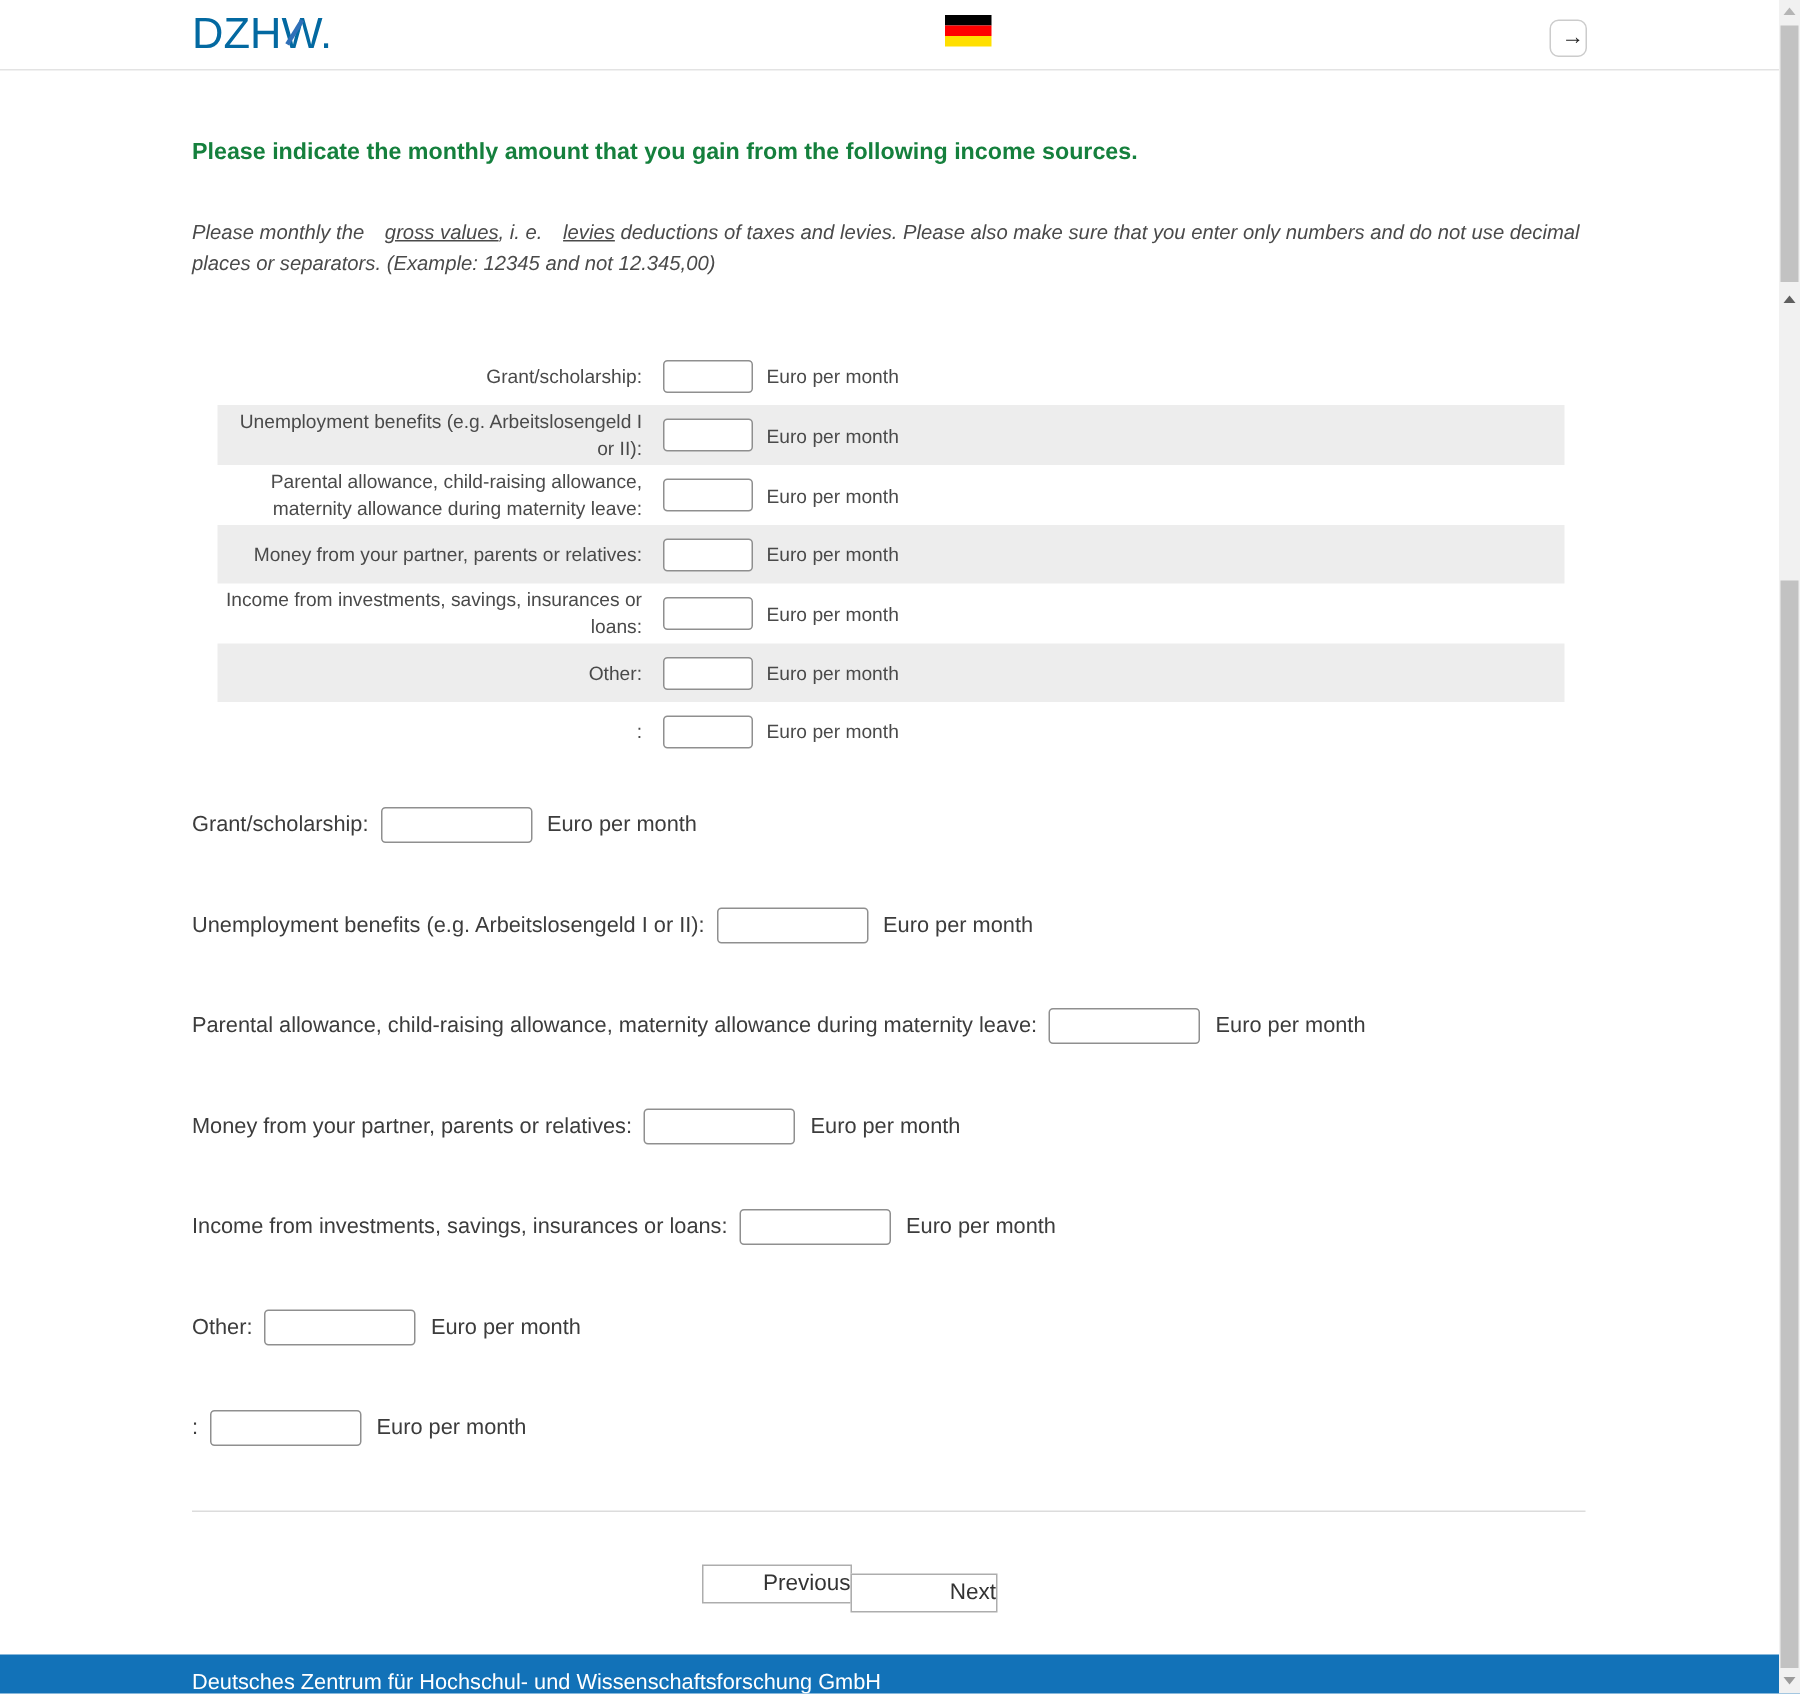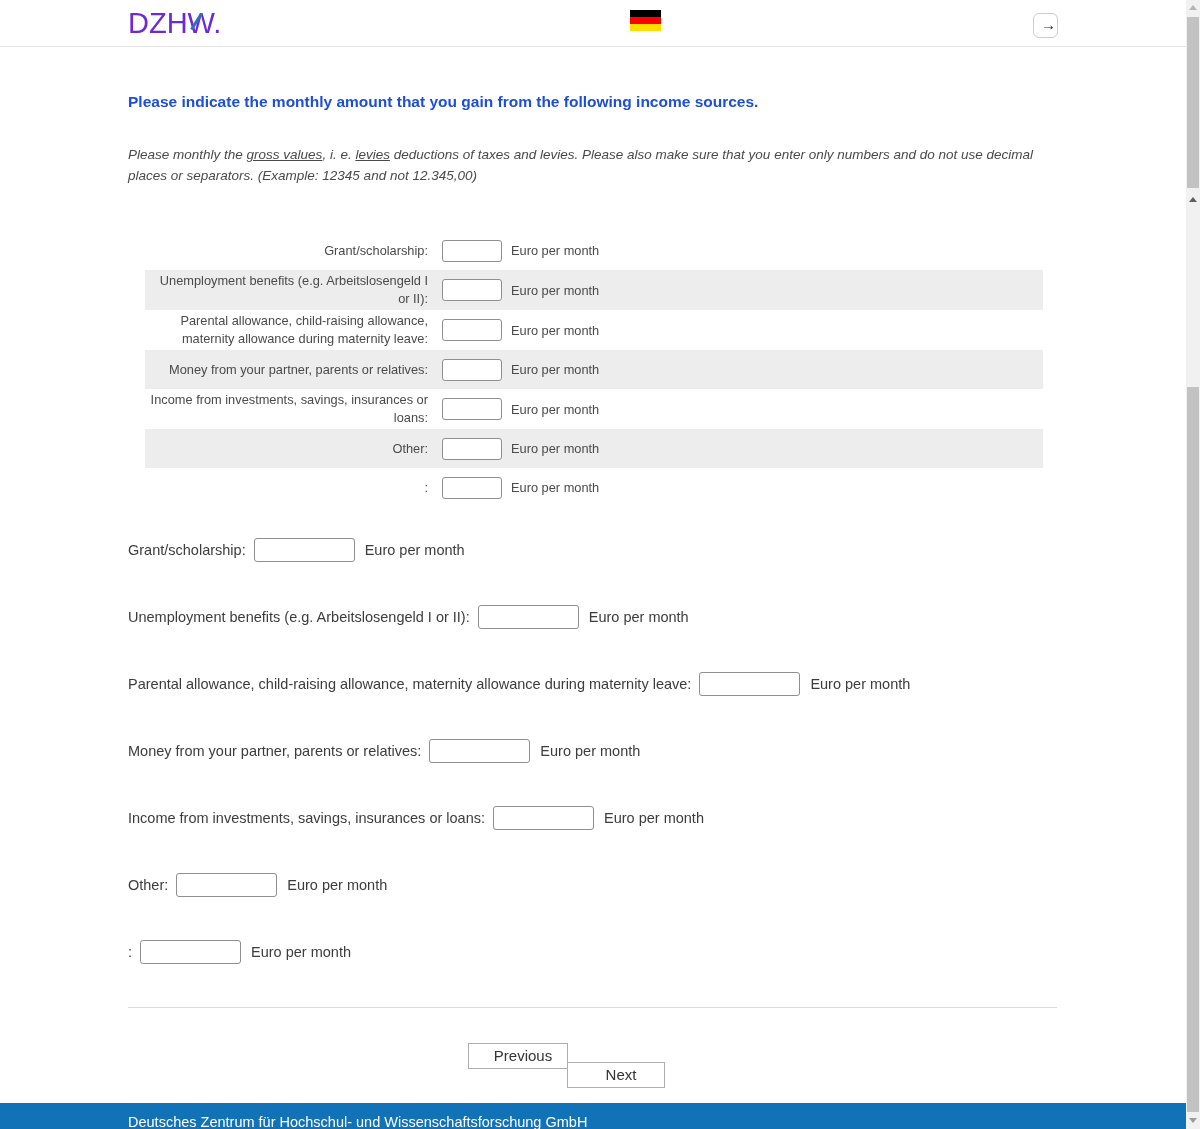--- a/index.html
+++ b/index.html
@@ -13,21 +13,21 @@
 
   
   .header {
     position: relative;
     height: 47px;
     background: #fff;
     border-bottom: 1px solid #e3e3e3;
   }
   .logo {
     position: absolute; left: 128px; top: 7px;
-    font-size: 29px; color: #6d28d9;
+    font-size: 29px; color: #0369a1;
     letter-spacing: 0px;
   }
   .logo .slash {
     position: absolute; left: 67px; top: 5px;
     width: 3px; height: 19px; background: #2f70b8;
     transform: rotate(32deg);
   }
   .flag {
     position: absolute; left: 630px; top: 10px;
     width: 31px; height: 21px;
@@ -45,30 +45,30 @@
     font-size: 15px; color: #222;
     text-align: center; line-height: 22px;
     cursor: pointer;
     padding-left: 6px;
   }
 
   
   .main { margin-left: 128px; width: 929px; padding-top: 46px; }
 
   .q-title {
-    font-size: 15.5px; font-weight: bold; color: #1d4ed8;
+    font-size: 15.5px; font-weight: bold; color: #15803d;
   }
   .q-instruction {
     margin-top: 33px;
     font-style: italic;
     font-size: 13.5px; color: #4a4a4a;
     line-height: 21px;
     width: 929px;
   }
-  .q-instruction .ul { text-decoration: underline; }
+  .q-instruction .ul { text-decoration: underline; margin-left: 10px; }
 
   
   .income-table { margin-top: 45px; margin-left: 17px; width: 898px; }
   .trow {
     display: flex; align-items: center;
     min-height: 39px;
   }
   .trow:nth-child(even) { background: #ededed; }
   .tlabel {
     width: 283px; text-align: right;
@@ -106,27 +106,27 @@
   }
 
   
   .nav-buttons { margin-top: 35px; margin-left: 340px; height: 28px; }
   .btn {
     display: inline-block;
     background: #fff;
     border: 1px solid #adadad;
     font-size: 15px; color: #333;
     height: 26px; line-height: 24px;
-    text-align: center; padding: 0 0 0 10px;
+    text-align: right; padding: 0 0 0 10px;
     vertical-align: top;
     font-family: inherit;
     cursor: pointer;
   }
   .btn-previous { width: 100px; }
-  .btn-next { width: 98px; margin-left: -1px; margin-top: 19px; }
+  .btn-next { width: 98px; margin-left: -1px; margin-top: 6px; }
 
   
   .footer {
     margin-top: 32px;
     height: 39px;
     background: #1272b8;
     color: #fff;
     font-size: 14.5px;
     line-height: 39px;
     padding-left: 128px;

